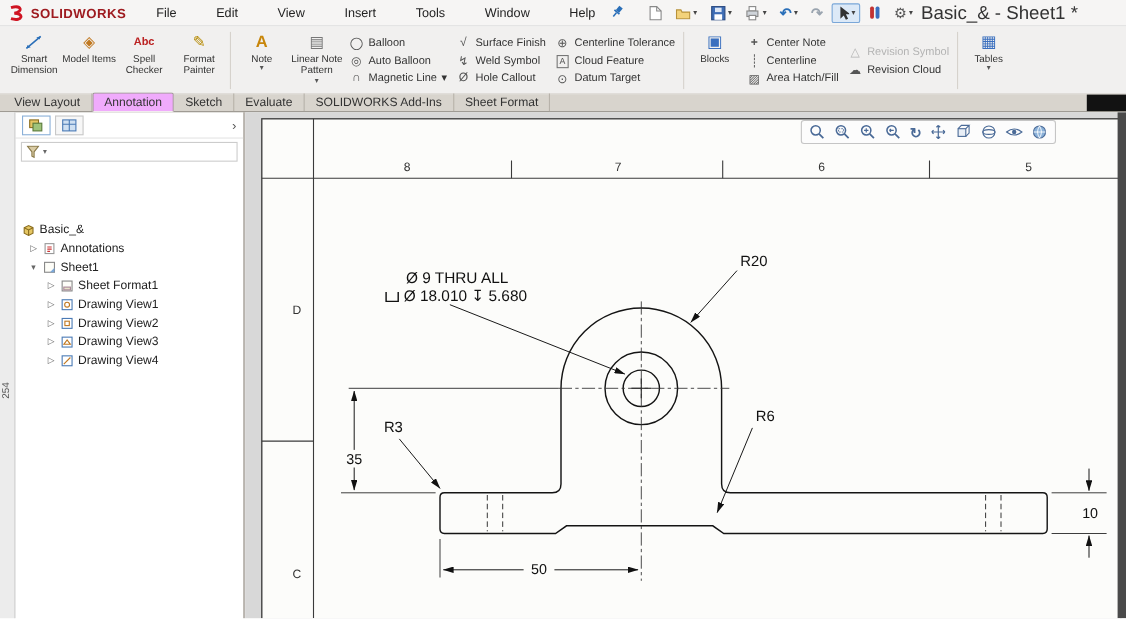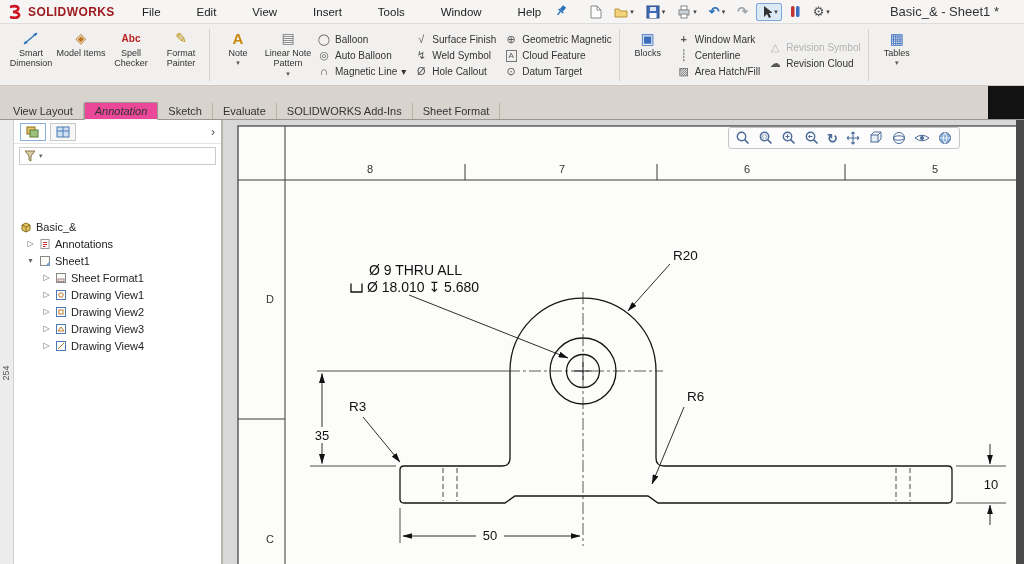--- a/index.html
+++ b/index.html
@@ -12,21 +12,21 @@
   .menus { display:flex; align-items:center;gap:20px; }
   .menu { padding:0 8px; font-size:11.5px; color:#222; background:none; border:none; font-family:inherit; }
   .pin-btn { background:none; border:none; margin:0 6px; }
   .qat { display:flex; align-items:center; gap:4px; margin-left:12px; }
   .qat-btn { display:flex; align-items:center; gap:2px; padding:1px 3px; background:none; border:1px solid transparent; font-family:inherit; }
   .qat-btn .dd { font-size:7px; color:#444; }
   .qat-btn.selected { border:1px solid #7aa7d8; background:#dce9f7; border-radius:2px; }
   .glyph-undo { color:#2a6fb8; font-size:13px; font-weight:bold; }
   .glyph-redo { color:#9aa4af; font-size:13px; font-weight:bold; }
   .glyph-gear { color:#555; font-size:13px; }
-  .doc-title { margin-left:auto; margin-right:25px; font-size:13px; color:#333; white-space:nowrap; }
+  .doc-title { margin-left:auto; margin-right:44px; font-size:17px; color:#333; white-space:nowrap; }
 
   
   .ribbon { height:62px; display:flex; align-items:stretch; background:#f1f0ef; border-bottom:1px solid #cfcac4; padding:2px 4px 1px 6px; }
   .rb-large { width:50px; display:flex; flex-direction:column; align-items:center; padding-top:3px; font-size:9px; line-height:1.15; color:#333; text-align:center; background:none; border:none; font-family:inherit; }
   .rb-large .ric { height:19px; display:flex; align-items:center; justify-content:center; }
   .rb-large .dd { font-size:7px; color:#555; margin-top:1px; }
   .rb-col { display:flex; flex-direction:column; justify-content:center; gap:1px; padding:0 2px; }
   .rb-small { display:flex; align-items:center; gap:4px; font-size:10px; color:#333; background:none; border:none; padding:0 2px; white-space:nowrap; font-family:inherit; height:15px; }
   .rb-small .sic { width:14px; text-align:center; font-size:11px; color:#555; }
   .vsep { width:1px; background:#d6d2cc; margin:3px 3px; }
@@ -37,23 +37,23 @@
   .ic-paint { color:#b58900; font-size:14px; }
   .ic-note { color:#c8860a; font-weight:bold; font-size:15px; }
   .ic-lnp { color:#777; font-size:14px; }
   .ic-blocks, .ic-tables { color:#3a6fbf; font-size:15px; }
   .ic-balloon { font-size:10px; }
   .ic-cmark { color:#2e8b2e; font-weight:bold; }
   .ic-hatch { color:#666; }
   .boxedA { border:1px solid #777; font-size:8px; padding:0 2px; line-height:10px; display:inline-block; }
 
   
-  .tabstrip { height:34px; background:#d8d4cd; display:flex; align-items:flex-end; padding-left:3px; position:relative; border-bottom:1px solid #9a958e; }
+  .tabstrip { height:16px; background:#d8d4cd; display:flex; align-items:flex-end; padding-left:3px; position:relative; border-bottom:1px solid #9a958e; }
   .tab { font-size:11px; color:#333; padding:2px 10px 2px; border:none; border-right:1px solid #b7b2aa; background:none; font-family:inherit; }
-  .tab.active { background:#ec4899; border:1px solid #9a958e; border-bottom:1px solid #f4f3f1; border-radius:2px 2px 0 0; margin-bottom:-1px;font-style:italic; }
+  .tab.active { background:#f0abfc; border:1px solid #9a958e; border-bottom:1px solid #f4f3f1; border-radius:2px 2px 0 0; margin-bottom:-1px; }
   .corner-black { position:absolute; right:0; top:0; width:36px; height:100%; background:#121212; }
 
   
   .main { display:flex; height:460px; }
   .ruler-strip { width:14px; background:#ececec; border-right:1px solid #d0d0d0; position:relative; flex:0 0 auto; }
   .ruler-val { position:absolute; top:248px; left:-2px; transform:rotate(-90deg); font-size:9px; color:#555; }
 
   .panel { width:209px; background:#fff; border-right:2px solid #b8b4ae; flex:0 0 auto; display:flex; flex-direction:column; }
   .panel-tabs { height:24px; display:flex; align-items:center; gap:4px; padding:2px 6px; border-bottom:1px solid #e4e4e4; }
   .ptab { width:26px; height:18px; border:1px solid #c8c8c8; background:#f7f7f7; display:flex; align-items:center; justify-content:center; }
@@ -216,40 +216,40 @@
       <span>Weld Symbol</span>
     </button>
     <button class="rb-small">
       <span class="sic">Ø</span>
       <span>Hole Callout</span>
     </button>
   </div>
   <div class="rb-col">
     <button class="rb-small">
       <span class="sic">⊕</span>
-      <span>Geometric Magnetic</span>
+      <span>Centerline Tolerance</span>
     </button>
     <button class="rb-small">
       <span class="sic"><span class="boxedA">A</span></span>
       <span>Cloud Feature</span>
     </button>
     <button class="rb-small">
       <span class="sic">⊙</span>
       <span>Datum Target</span>
     </button>
   </div>
   <div class="vsep"></div>
   <button class="rb-large">
     <span class="ric ic-blocks">▣</span>
     <span>Blocks</span>
   </button>
   <div class="rb-col">
     <button class="rb-small">
       <span class="sic ic-cmark">+</span>
-      <span>Window Mark</span>
+      <span>Center Note</span>
     </button>
     <button class="rb-small">
       <span class="sic">┊</span>
       <span>Centerline</span>
     </button>
     <button class="rb-small">
       <span class="sic ic-hatch">▨</span>
       <span>Area Hatch/Fill</span>
     </button>
   </div>

